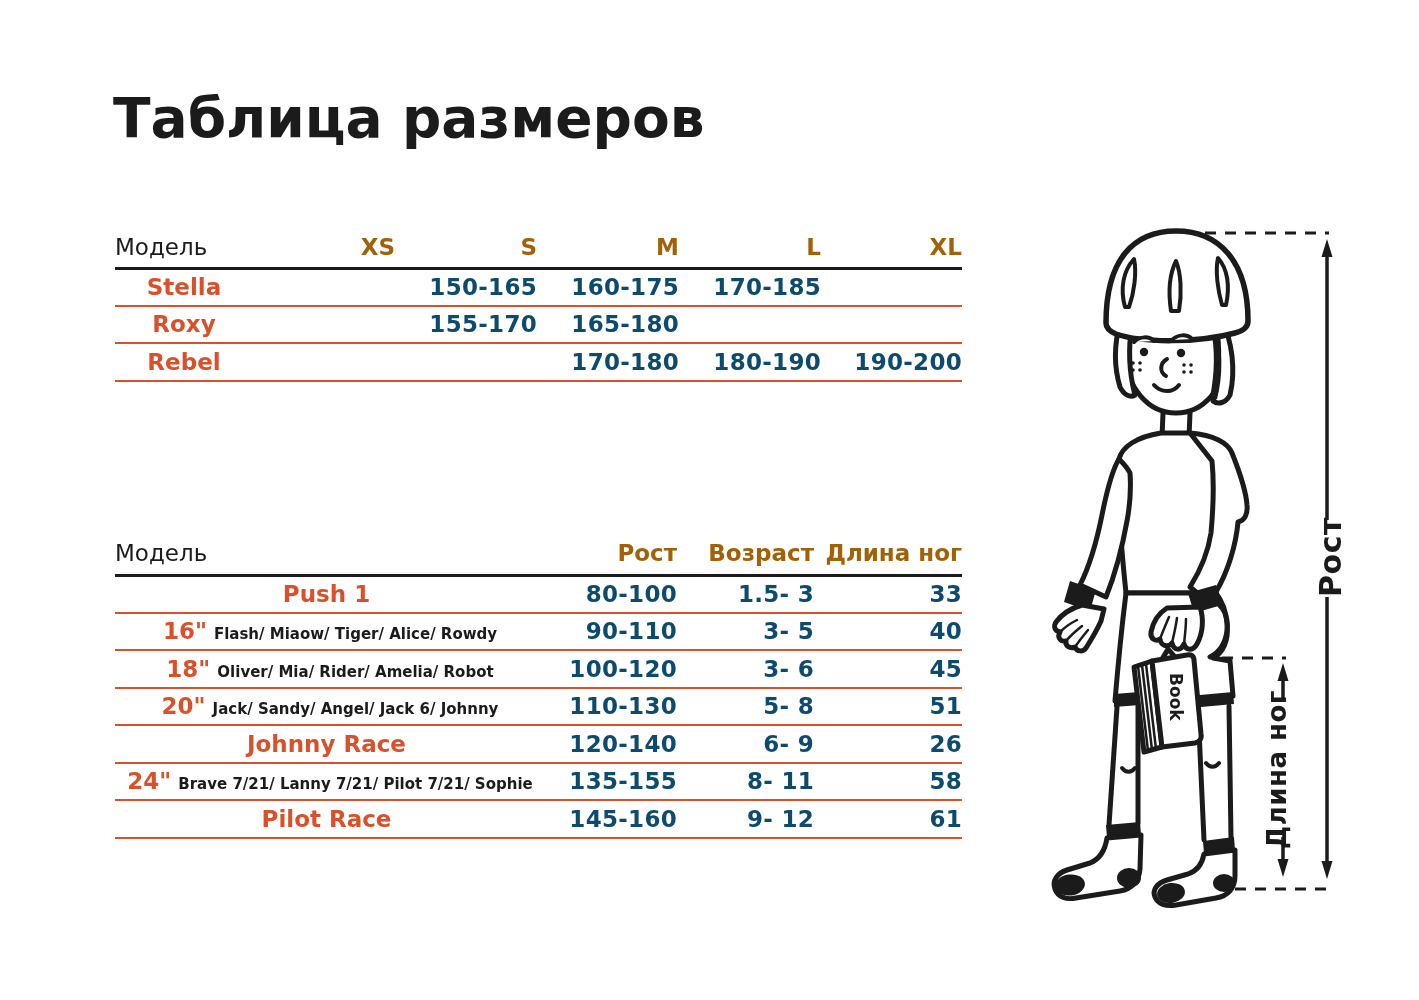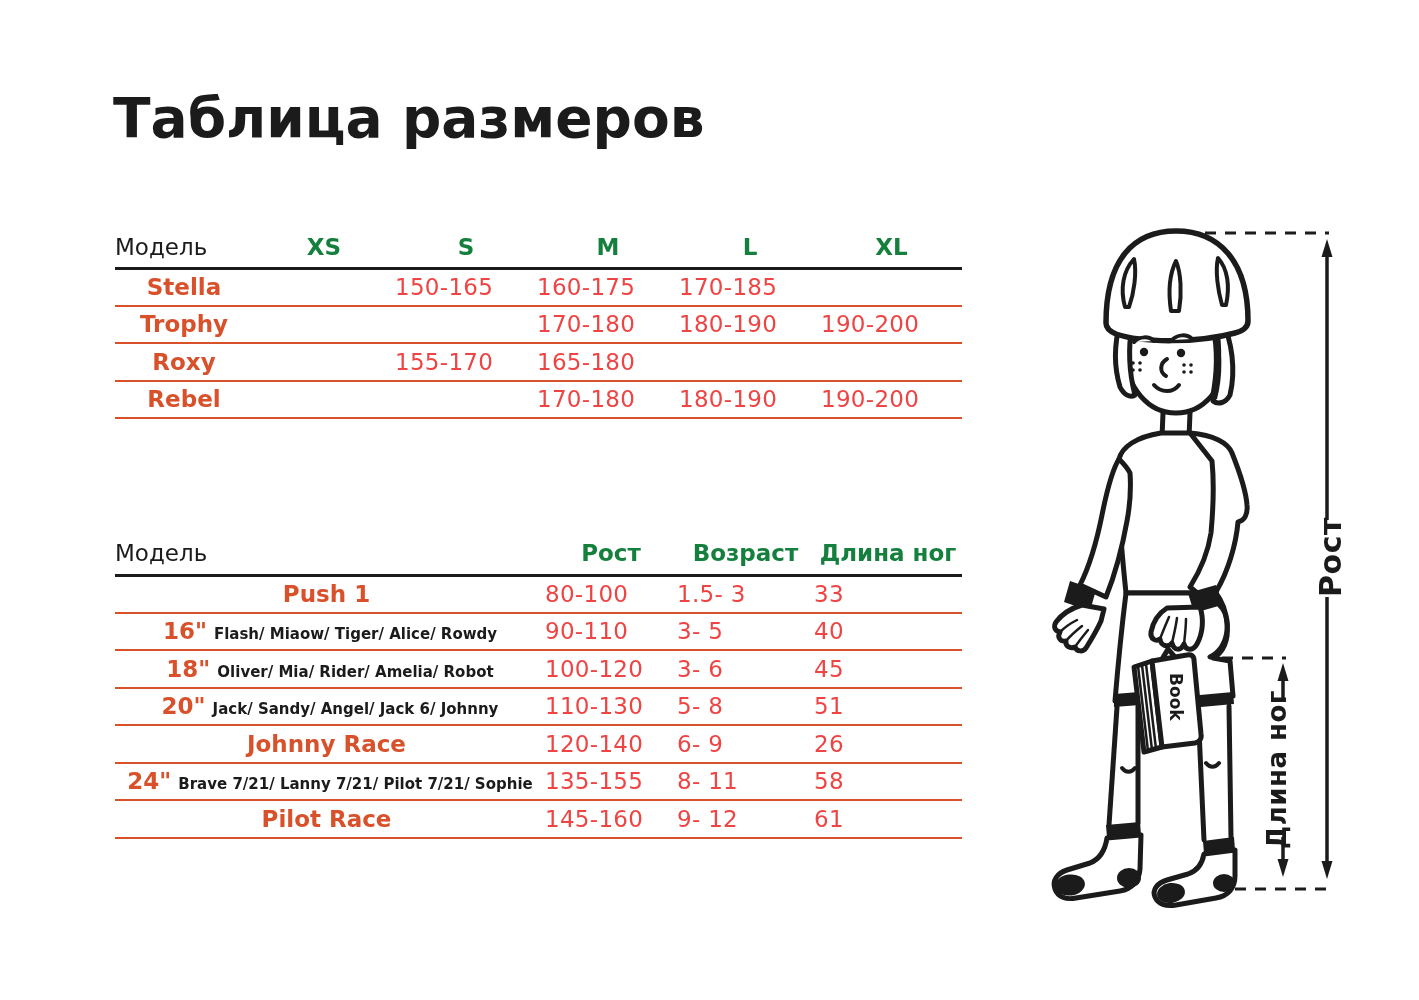--- a/index.html
+++ b/index.html
@@ -16,23 +16,23 @@
     border-collapse:collapse; table-layout:fixed;
   }
   table.adult { top:228px; }
   table.kids  { top:532px; }
   table.sizes thead tr { border-bottom:3px solid #1b1b1b; }
   table.adult thead tr { height:40px; }
   table.kids  thead tr { height:43px; }
   table.sizes tbody tr { height:37.5px; border-bottom:2px solid #d8512b; }
   th,td { padding:0; vertical-align:middle; }
   th.model-h { text-align:left; font-size:23px; font-weight:normal; color:#1b1b1b; }
-  th.size-h  { font-size:23px; font-weight:bold; color:#15803d; }
+  th.size-h  { text-align:right; font-size:23px; font-weight:bold; color:#a16207; }
   td.model { text-align:center; font-size:23px; font-weight:bold; color:#d8512b; white-space:nowrap; }
-  td.val   { font-size:23px; font-weight:normal; color:#ef4444; letter-spacing:0.3px; }
+  td.val   { text-align:right; font-size:23px; font-weight:bold; color:#0c4a6e; letter-spacing:0.3px; }
   td.model .variants { color:#1b1b1b; font-size:15px; font-weight:bold; margin-left:7px; letter-spacing:0; }
   .figure-wrap { position:absolute; left:1030px; top:215px; width:330px; height:720px; }
   .rot-label {
     position:absolute; font-weight:bold; color:#1b1b1b; text-align:center;
     transform:rotate(-90deg);
   }
   #rost-label { left:1271px; top:540px; width:120px; height:34px; font-size:30px; line-height:34px; letter-spacing:0.5px; }
   #leg-label  { left:1192px; top:754px; width:170px; height:31px; font-size:26px; line-height:31px; letter-spacing:0.5px; }
 </style>
 </head>
@@ -62,28 +62,20 @@
       </tr>
     </thead>
     <tbody>
       <tr>
         <td class="model">Stella</td>
         <td class="val"></td>
         <td class="val">150-165</td>
         <td class="val">160-175</td>
         <td class="val">170-185</td>
         <td class="val"></td>
-      </tr>
-      <tr>
-        <td class="model">Trophy</td>
-        <td class="val"></td>
-        <td class="val"></td>
-        <td class="val">170-180</td>
-        <td class="val">180-190</td>
-        <td class="val">190-200</td>
       </tr>
       <tr>
         <td class="model">Roxy</td>
         <td class="val"></td>
         <td class="val">155-170</td>
         <td class="val">165-180</td>
         <td class="val"></td>
         <td class="val"></td>
       </tr>
       <tr>

